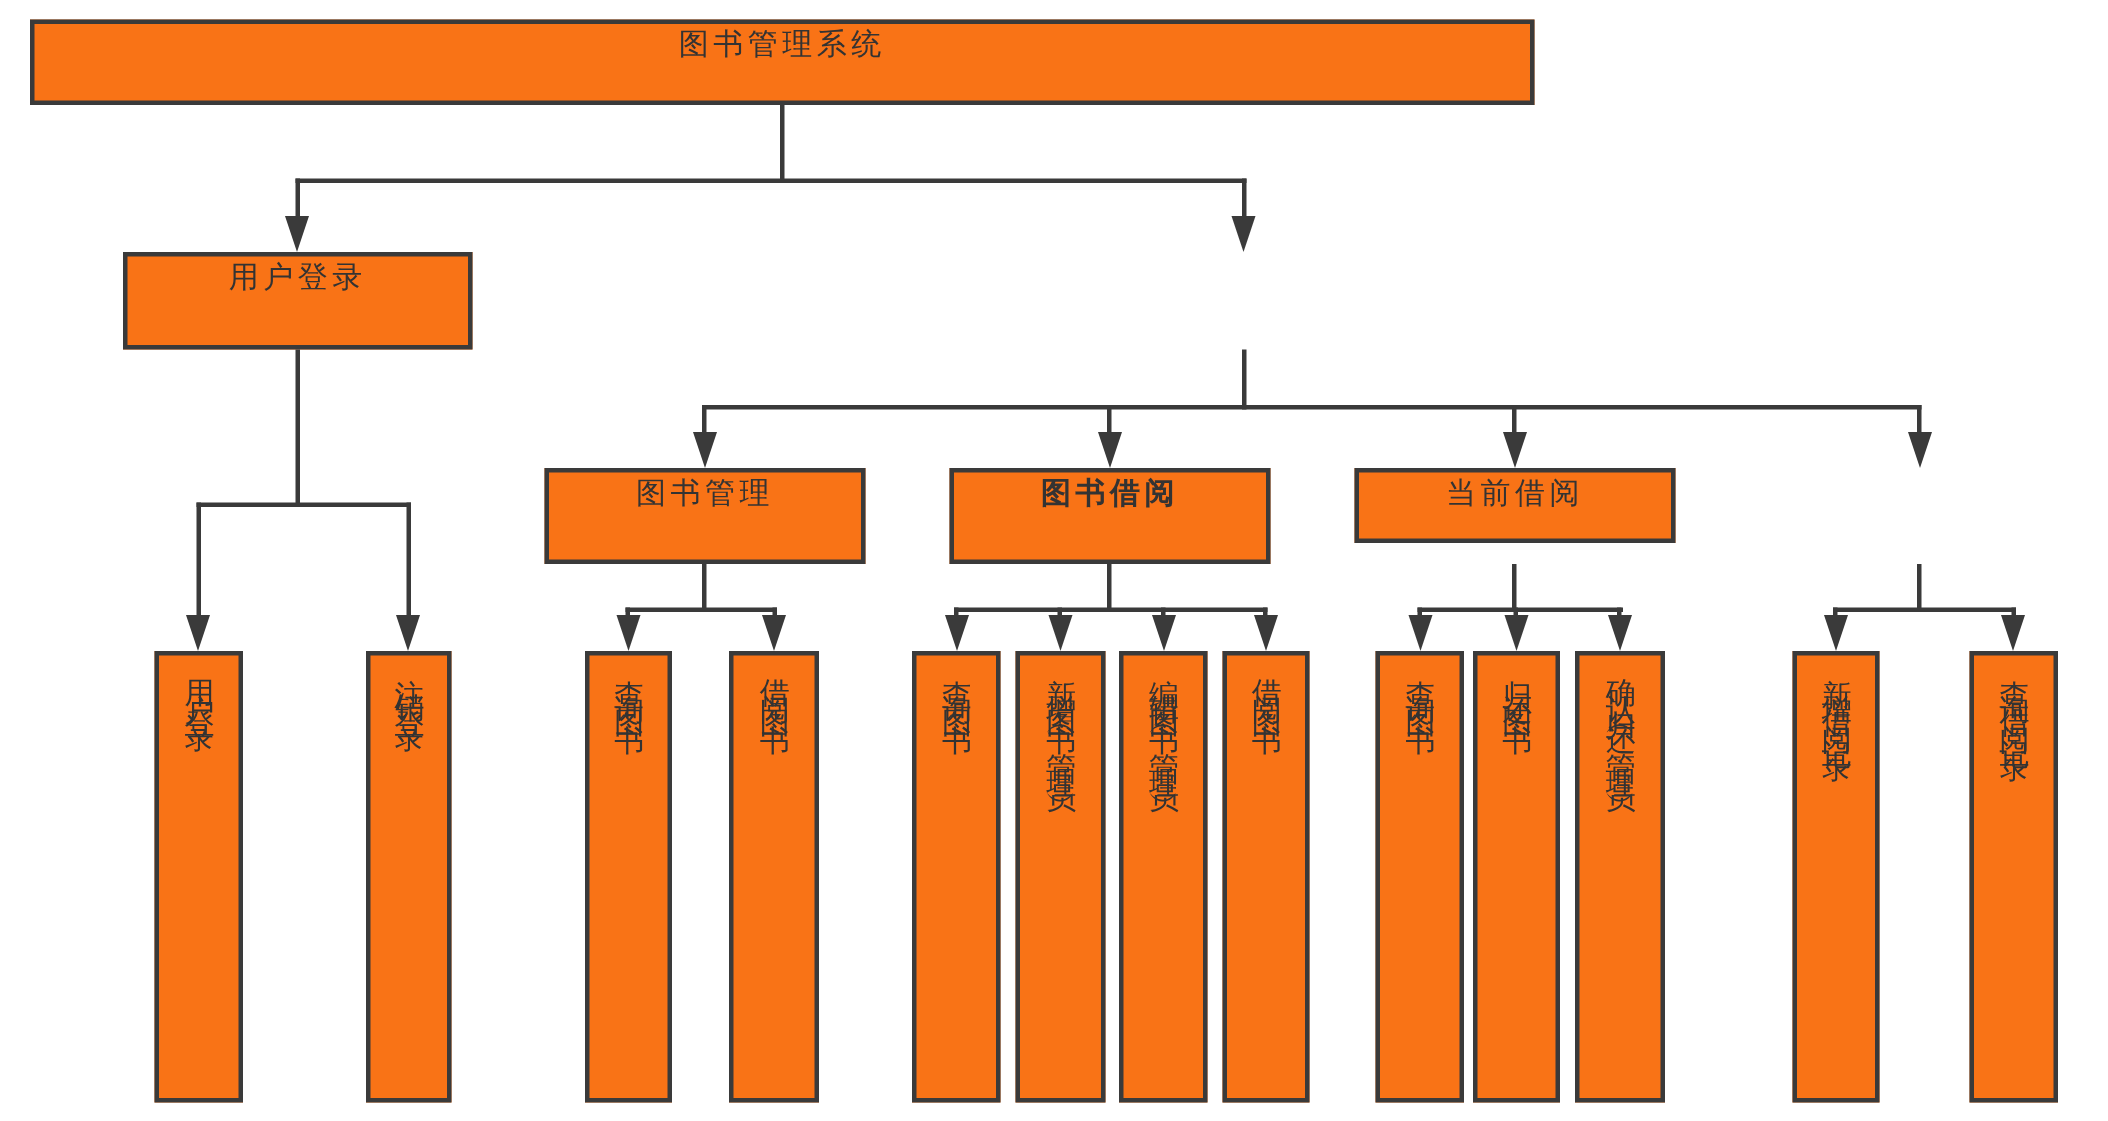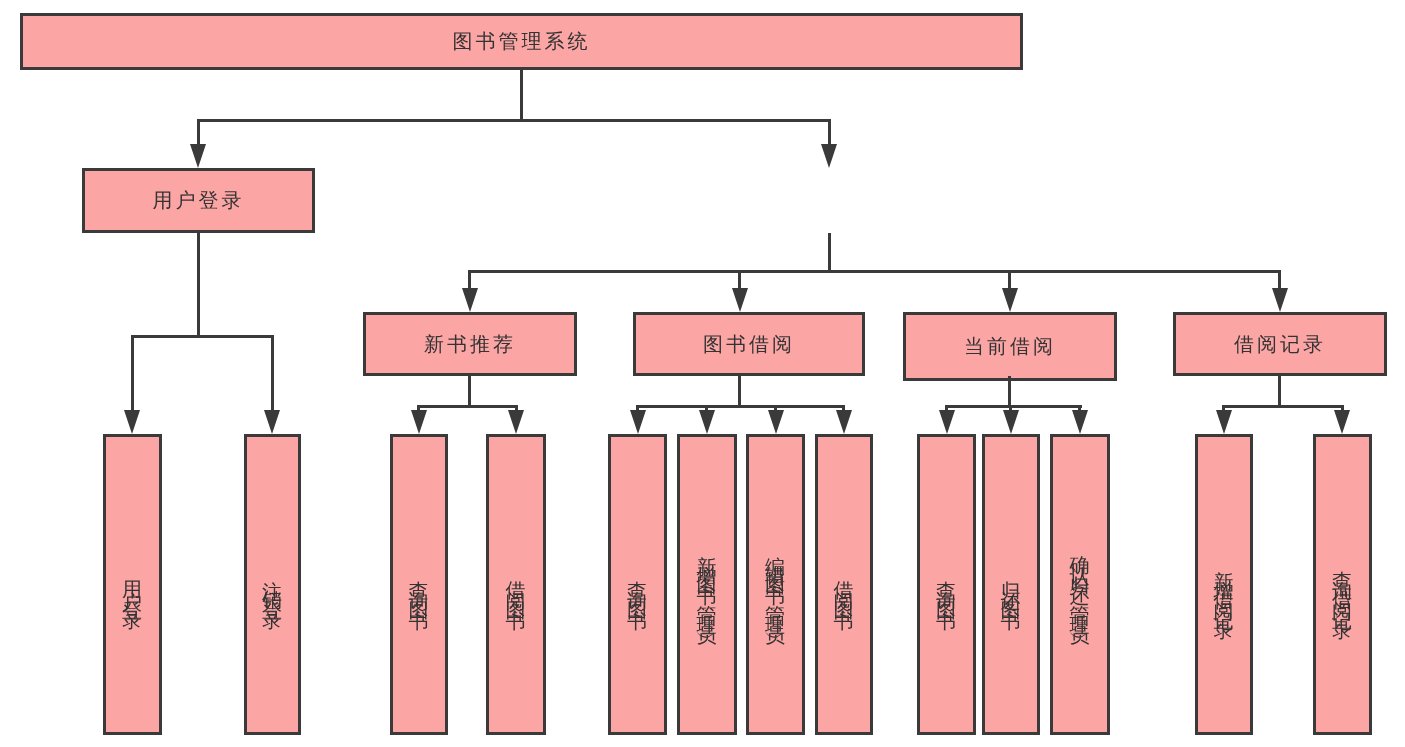--- a/index.html
+++ b/index.html
@@ -9,43 +9,42 @@
     --wm:#cccccc;
   }
   html,body{margin:0;padding:0;background:var(--bg);}
   body{font-family:"Liberation Sans","DejaVu Sans",sans-serif;}
   #stage{position:relative;width:1405px;height:747px;background:var(--bg);overflow:hidden;}
 
   .node{
     position:absolute;
     box-sizing:border-box;
     border:3px solid var(--line);
-    background:#fca5a5;
+    background:#f97316;
     display:flex;
-    align-items:center;
     justify-content:center;
     color:var(--text);
   }
   .hnode span{font-size:20px;letter-spacing:3px;white-space:nowrap;}
   .leaf .vtext{
     writing-mode:vertical-rl;
     font-size:20px;
     letter-spacing:10px;
     line-height:1;
     color:var(--text);
   }
 
   
   .n-root        {left:20px;  top:13px;  width:1003px; height:57px;}
   .n-user-login  {left:82px;  top:168px; width:233px;  height:65px;}
   .n-book-mgmt   {left:712px; top:168px; width:235px;  height:65px;}
 
   .n-new-books     {left:363px;  top:312px; width:214px; height:64px;}
-  .n-book-borrow   {left:633px;  top:312px; width:232px; height:64px;}
-  .n-current-borrow{left:903px;  top:312px; width:214px; height:69px;}
+  .n-book-borrow   {left:633px;  top:312px; width:214px; height:64px;font-weight:bold;}
+  .n-current-borrow{left:903px;  top:312px; width:214px; height:50px;}
   .n-borrow-records{left:1173px; top:312px; width:214px; height:64px;}
 
   .leaf{top:434px;height:301px;}
   .n-g1a{left:103px; width:59px;}
   .n-g1b{left:244px; width:57px;}
   .n-g2a{left:390px; width:58px;}
   .n-g2b{left:486px; width:60px;}
   .n-g3a{left:608px; width:59px;}
   .n-g3b{left:677px; width:60px;}
   .n-g3c{left:746px; width:59px;}
@@ -85,30 +84,27 @@
 
   <div class="node hnode n-root">
     <span>图书管理系统</span>
   </div>
 
   <div class="node hnode n-user-login">
     <span>用户登录</span>
   </div>
 
   <div class="node hnode n-new-books">
-    <span>新书推荐</span>
+    <span>图书管理</span>
   </div>
   <div class="node hnode n-book-borrow">
     <span>图书借阅</span>
   </div>
   <div class="node hnode n-current-borrow">
     <span>当前借阅</span>
-  </div>
-  <div class="node hnode n-borrow-records">
-    <span>借阅记录</span>
   </div>
 
   <div class="node leaf n-g1a">
     <span class="vtext">用户登录</span>
   </div>
   <div class="node leaf n-g1b">
     <span class="vtext">注销登录</span>
   </div>
 
   <div class="node leaf n-g2a">

